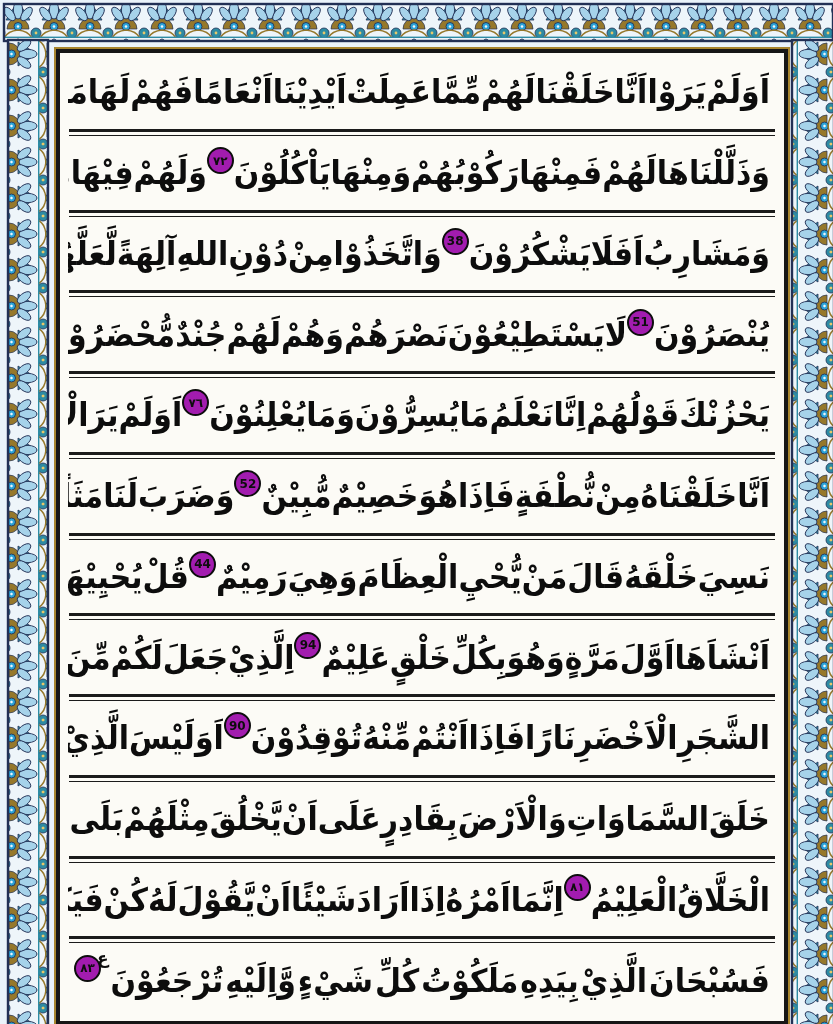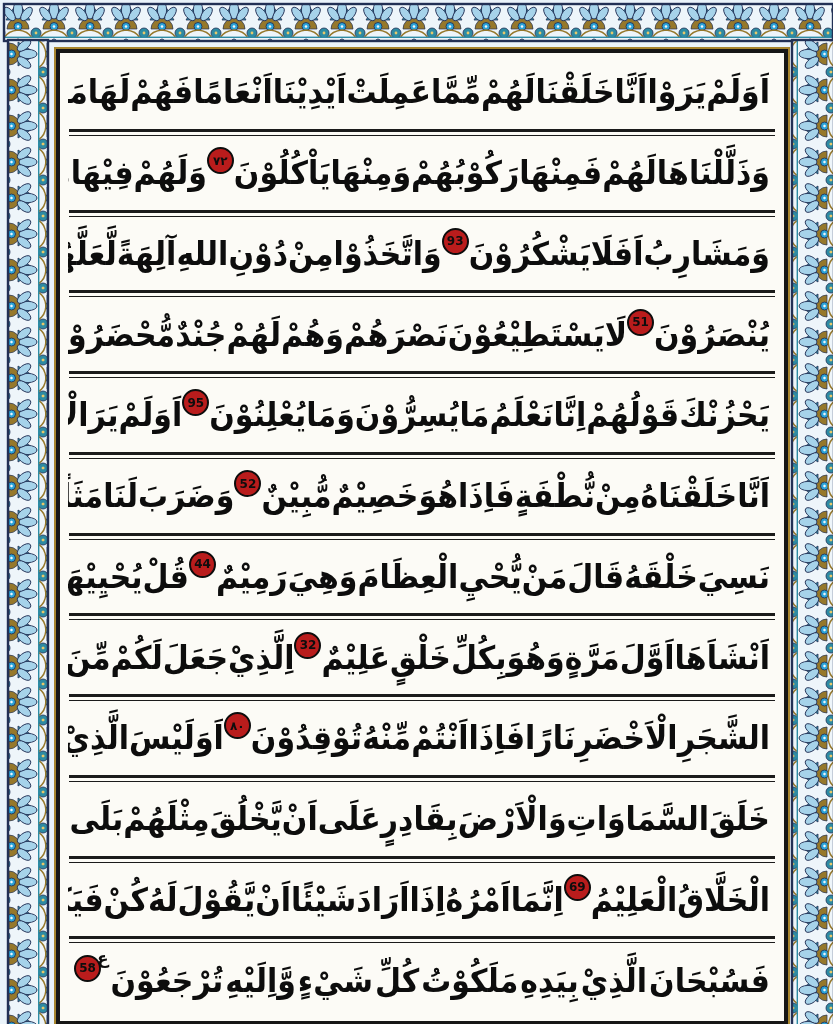--- a/index.html
+++ b/index.html
@@ -27,21 +27,21 @@
     font-size:30px;font-weight:700;color:#0d0d0d;
     white-space:nowrap;
     overflow:hidden;
   }
   .word{display:inline-block;transform:scaleY(1.08);}
   .verse-marker{
     width:27px;height:27px;min-width:27px;
     border:2.2px solid #0d0d0d;border-radius:50%;
     display:inline-flex;align-items:center;justify-content:center;
     font-size:12px;font-weight:700;line-height:1;
-    background:#b91c1c;
+    background:#a21caf;
     transform:translateY(-12px);
     box-sizing:border-box;
   }
   .ruku-marker{
     font-size:17px;font-weight:700;
     transform:translateY(-22px);
     margin-left:-6px;
   }
   .rule{
     height:7px;flex:0 0 7px;margin:0 1px;
@@ -125,21 +125,21 @@
         <span class="verse-marker">٧٢</span>
         <span class="word">وَلَهُمْ</span>
         <span class="word">فِيْهَا</span>
         <span class="word">مَنَافِعُ</span>
       </div>
       <div class="rule"></div>
       <div class="line" dir="rtl" lang="ar">
         <span class="word">وَمَشَارِبُ</span>
         <span class="word">اَفَلَا</span>
         <span class="word">يَشْكُرُوْنَ</span>
-        <span class="verse-marker">93</span>
+        <span class="verse-marker">38</span>
         <span class="word">وَاتَّخَذُوْا</span>
         <span class="word">مِنْ</span>
         <span class="word">دُوْنِ</span>
         <span class="word">اللهِ</span>
         <span class="word">آلِهَةً</span>
         <span class="word">لَّعَلَّهُمْ</span>
       </div>
       <div class="rule"></div>
       <div class="line" dir="rtl" lang="ar">
         <span class="word">يُنْصَرُوْنَ</span>
@@ -155,21 +155,21 @@
       <div class="rule"></div>
       <div class="line" dir="rtl" lang="ar">
         <span class="word">يَحْزُنْكَ</span>
         <span class="word">قَوْلُهُمْ</span>
         <span class="word">اِنَّا</span>
         <span class="word">نَعْلَمُ</span>
         <span class="word">مَا</span>
         <span class="word">يُسِرُّوْنَ</span>
         <span class="word">وَمَا</span>
         <span class="word">يُعْلِنُوْنَ</span>
-        <span class="verse-marker">95</span>
+        <span class="verse-marker">٧٦</span>
         <span class="word">اَوَلَمْ</span>
         <span class="word">يَرَ</span>
         <span class="word">الْاِنْسَانُ</span>
       </div>
       <div class="rule"></div>
       <div class="line" dir="rtl" lang="ar">
         <span class="word">اَنَّا</span>
         <span class="word">خَلَقْنَاهُ</span>
         <span class="word">مِنْ</span>
         <span class="word">نُّطْفَةٍ</span>
@@ -198,57 +198,57 @@
       </div>
       <div class="rule"></div>
       <div class="line" dir="rtl" lang="ar">
         <span class="word">اَنْشَاَهَا</span>
         <span class="word">اَوَّلَ</span>
         <span class="word">مَرَّةٍ</span>
         <span class="word">وَهُوَ</span>
         <span class="word">بِكُلِّ</span>
         <span class="word">خَلْقٍ</span>
         <span class="word">عَلِيْمٌ</span>
-        <span class="verse-marker">32</span>
+        <span class="verse-marker">94</span>
         <span class="word">اِلَّذِيْ</span>
         <span class="word">جَعَلَ</span>
         <span class="word">لَكُمْ</span>
         <span class="word">مِّنَ</span>
       </div>
       <div class="rule"></div>
       <div class="line" dir="rtl" lang="ar">
         <span class="word">الشَّجَرِ</span>
         <span class="word">الْاَخْضَرِ</span>
         <span class="word">نَارًا</span>
         <span class="word">فَاِذَا</span>
         <span class="word">اَنْتُمْ</span>
         <span class="word">مِّنْهُ</span>
         <span class="word">تُوْقِدُوْنَ</span>
-        <span class="verse-marker">٨٠</span>
+        <span class="verse-marker">90</span>
         <span class="word">اَوَلَيْسَ</span>
         <span class="word">الَّذِيْ</span>
       </div>
       <div class="rule"></div>
       <div class="line" dir="rtl" lang="ar">
         <span class="word">خَلَقَ</span>
         <span class="word">السَّمَاوَاتِ</span>
         <span class="word">وَالْاَرْضَ</span>
         <span class="word">بِقَادِرٍ</span>
         <span class="word">عَلَى</span>
         <span class="word">اَنْ</span>
         <span class="word">يَّخْلُقَ</span>
         <span class="word">مِثْلَهُمْ</span>
         <span class="word">بَلَى</span>
         <span class="word">وَهُوَ</span>
       </div>
       <div class="rule"></div>
       <div class="line" dir="rtl" lang="ar">
         <span class="word">الْخَلَّاقُ</span>
         <span class="word">الْعَلِيْمُ</span>
-        <span class="verse-marker">69</span>
+        <span class="verse-marker">٨١</span>
         <span class="word">اِنَّمَا</span>
         <span class="word">اَمْرُهُ</span>
         <span class="word">اِذَا</span>
         <span class="word">اَرَادَ</span>
         <span class="word">شَيْئًا</span>
         <span class="word">اَنْ</span>
         <span class="word">يَّقُوْلَ</span>
         <span class="word">لَهُ</span>
         <span class="word">كُنْ</span>
         <span class="word">فَيَكُوْنُ</span>
@@ -257,16 +257,16 @@
       <div class="line" dir="rtl" lang="ar">
         <span class="word">فَسُبْحَانَ</span>
         <span class="word">الَّذِيْ</span>
         <span class="word">بِيَدِهِ</span>
         <span class="word">مَلَكُوْتُ</span>
         <span class="word">كُلِّ</span>
         <span class="word">شَيْءٍ</span>
         <span class="word">وَّاِلَيْهِ</span>
         <span class="word">تُرْجَعُوْنَ</span>
         <span class="ruku-marker">ع</span>
-        <span class="verse-marker">58</span>
+        <span class="verse-marker">٨٣</span>
       </div>
     </div>
 </div>
 
 </body></html>

